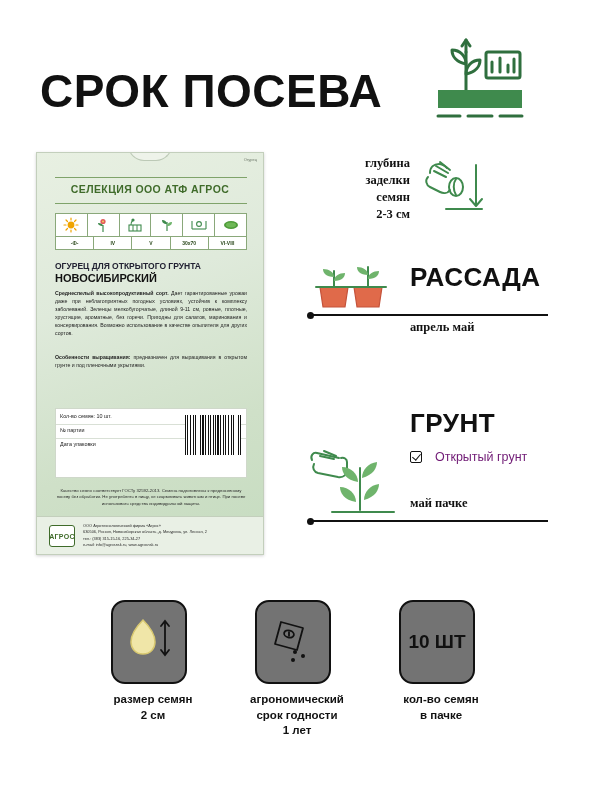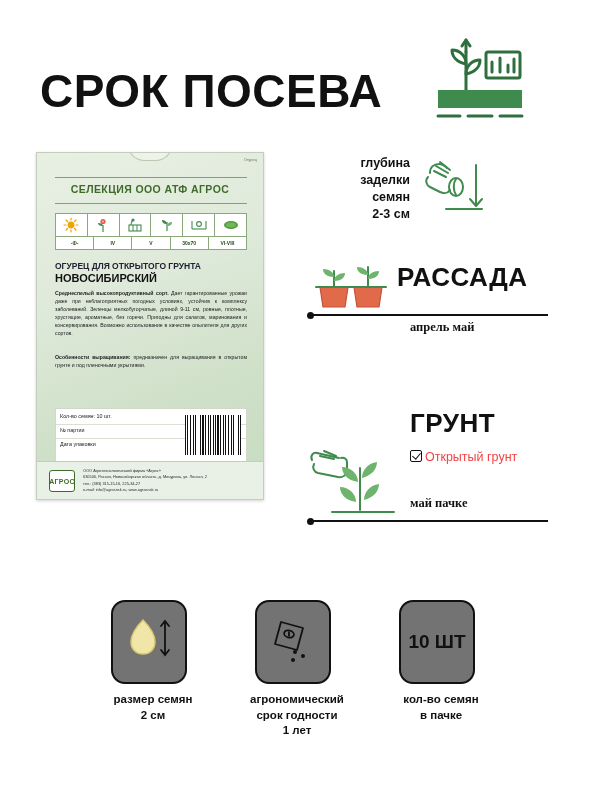--- a/index.html
+++ b/index.html
@@ -21,21 +21,21 @@
     position:absolute; left:40px; top:50px;
     font-size:46px; font-weight:bold; letter-spacing:0.5px;
     color:#111; line-height:1;
   }
   .header-icon {
     position:absolute; left:430px; top:20px; width:100px; height:90px;
   }
 
   
   .packet {
-    position:absolute; left:36px; top:152px; width:228px; height:348px;
+    position:absolute; left:36px; top:152px; width:228px; height:403px;
     background:linear-gradient(160deg,#e8f0e2 0%, #dfeadb 35%, #cfe0c8 70%, #c6dcc0 100%);
     border:1px solid #c3cfbc;
     box-shadow:0 1px 3px rgba(0,0,0,0.18);
     overflow:hidden;
   }
   .packet-notch {
     position:absolute; left:50%; top:-8px; transform:translateX(-50%);
     width:44px; height:16px; border:1px solid #bcc9b6; border-top:none;
     border-radius:0 0 22px 22px; background:#eef3ea;
   }
@@ -113,21 +113,21 @@
     border:1px solid #3f6b2a; border-radius:3px; color:#3f6b2a;
     font-size:7px; font-weight:bold; display:flex; align-items:center;
     justify-content:center; background:#fff; letter-spacing:0.3px;
   }
   .footer-text {
     position:absolute; left:46px; top:6px; width:176px;
     font-size:3.9px; line-height:1.6; color:#2b2b2b;
   }
 
   
-  .depth-block { position:absolute; left:300px; top:155px; width:250px; height:70px; }
+  .depth-block { position:absolute; left:300px; top:155px; width:250px; height:70px;font-family:Liberation Serif, serif; }
   .depth-text {
     position:absolute; left:0; top:0; width:110px; text-align:right;
     font-size:12.5px; font-weight:bold; line-height:1.35; color:#111;
   }
   .depth-icon { position:absolute; left:120px; top:2px; width:66px; height:62px; }
 
   .block { position:absolute; }
   .block-title {
     font-size:26px; font-weight:bold; color:#111; letter-spacing:0.5px;
   }
@@ -147,22 +147,22 @@
     border-radius:14px; display:flex; align-items:center; justify-content:center;
     background:#737373;
   }
   .card-caption {
     position:absolute; width:130px; text-align:center; font-size:11.5px;
     font-weight:bold; line-height:1.35; color:#111;
   }
   .card-count-text { font-size:19px; font-weight:bold; color:#111; }
 
   .checkbox-row {
-    position:absolute; display:flex; align-items:flex-start; gap:3px;
-    font-size:12.5px; color:#ef4444;
+    position:absolute; display:flex; align-items:center; gap:13px;
+    font-size:12.5px; color:#701a75;
   }
   .checkbox {
     width:12px; height:12px; border:1.6px solid #111; border-radius:2px;
     position:relative;
   }
   .checkbox::after {
     content:""; position:absolute; left:2.5px; top:0px; width:4px; height:7px;
     border-right:1.6px solid #111; border-bottom:1.6px solid #111;
     transform:rotate(40deg);
   }
@@ -320,21 +320,21 @@
         <path d="M36 22 c-3 4 -3 11 0 16"></path>
         <line x1="56" y1="8" x2="56" y2="48"></line>
         <path d="M50 42 l6 7 l6 -7"></path>
         <line x1="26" y1="52" x2="62" y2="52"></line>
       </g>
     </svg>
   </div>
 </div>
 
 <div class="block" style="left:300px; top:262px; width:260px; height:100px;">
-  <div class="block-title" style="position:absolute; left:97px; top:0;">РАССАДА</div>
+  <div class="block-title" style="position:absolute; left:110px; top:0;">РАССАДА</div>
   <div class="rule" style="left:10px; top:52px; width:238px;">
       <div class="rule-dot"></div>
     </div>
   <div class="block-sub" style="position:absolute; left:110px; top:58px;">апрель май</div>
   <div style="position:absolute; left:10px; top:-5px;">
     <svg width="86" height="58" viewBox="0 0 86 58">
       <g fill="none" stroke="#3f8a4d" stroke-width="2" stroke-linecap="round" stroke-linejoin="round">
         <line x1="24" y1="30" x2="24" y2="14"></line>
         <path d="M24 20 c-8 0 -11 -4 -11 -8 c6 0 11 3 11 8z" fill="#6fb46c" stroke="none"></path>
         <path d="M24 24 c8 0 11 -4 11 -8 c-6 0 -11 3 -11 8z" fill="#6fb46c" stroke="none"></path>

